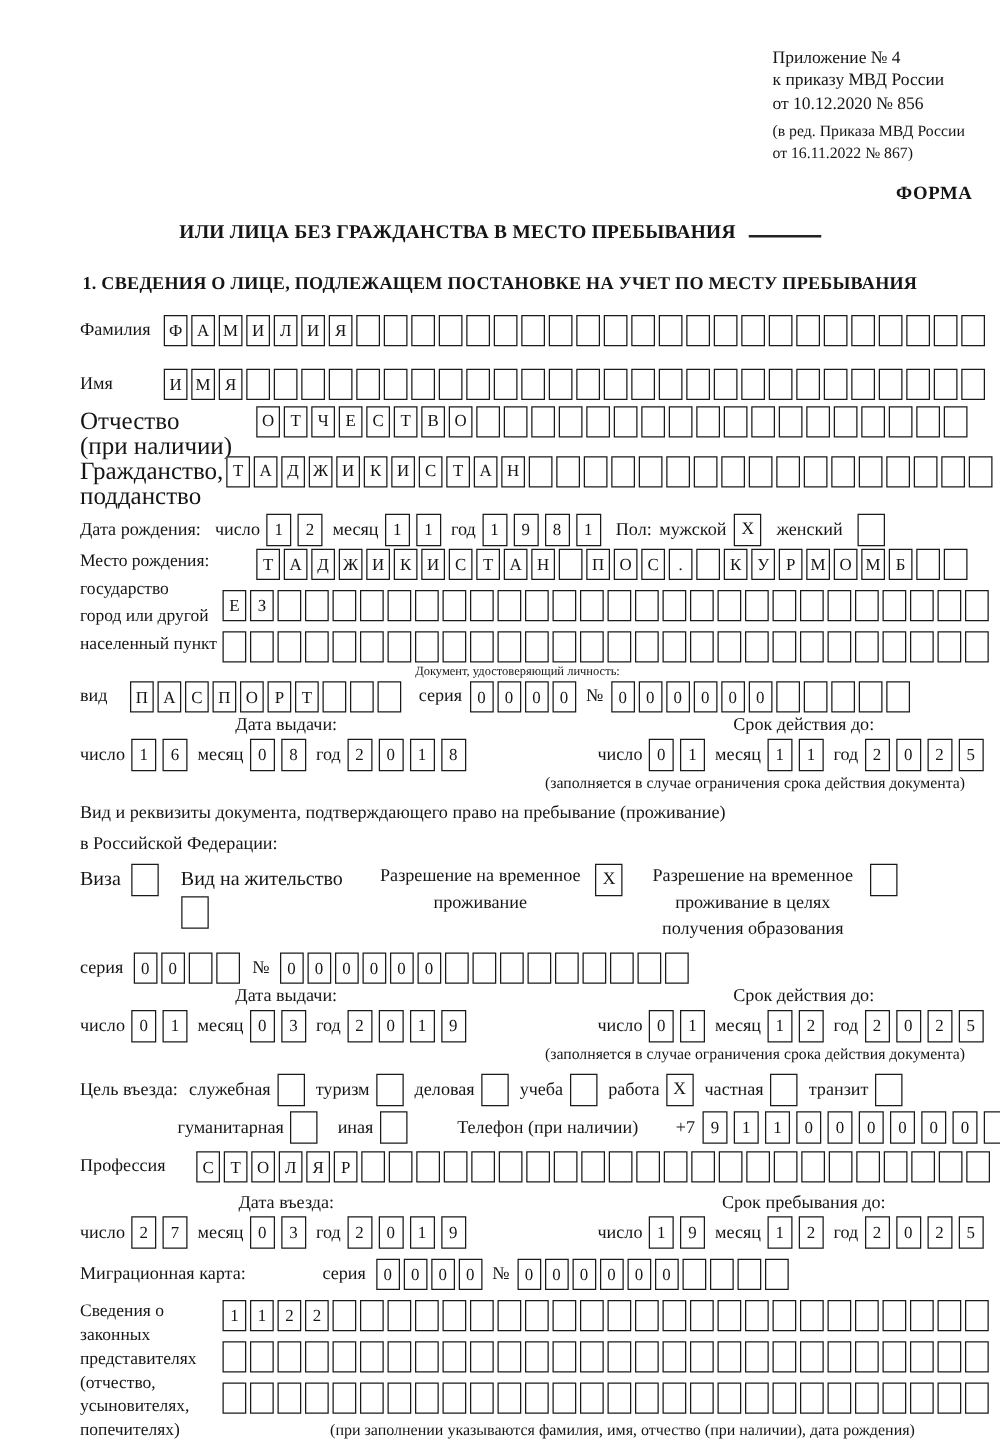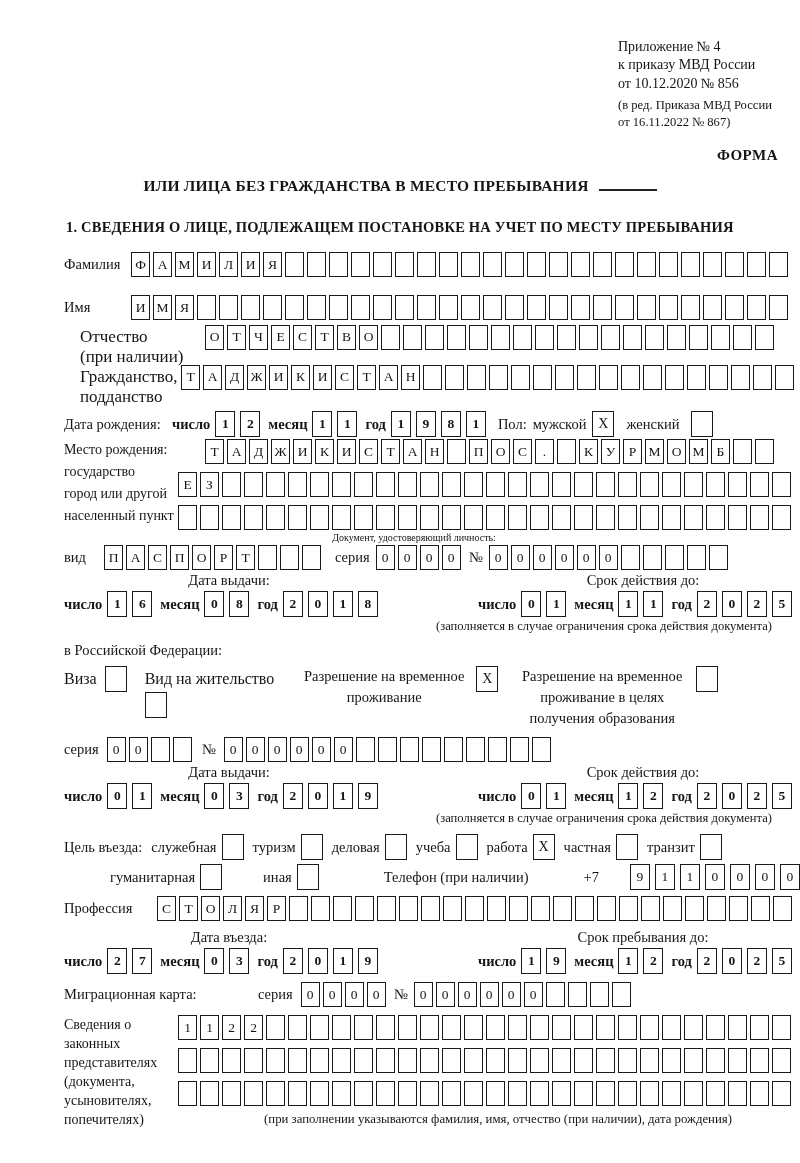--- a/index.html
+++ b/index.html
@@ -18,33 +18,33 @@
   .title { margin:134px 64px 0 0; text-align:center; font-weight:bold;
            font-size:15.5px; line-height:23px; letter-spacing:.2px; }
   .title-underline { display:inline-block; width:58px; border-bottom:2.5px solid #222;
                      margin-left:10px; height:14px; }
   .sec-h { margin-top:22px; margin-left:2px; font-weight:bold; font-size:14.5px;
            letter-spacing:.2px; white-space:nowrap; }
   
   .frow { display:flex; align-items:center; margin-top:18px; }
   .lbl { font-size:14.5px; flex-shrink:0; }
   .rel { position:relative; }
-  .lbl-abs { position:absolute; left:16px; top:3px; font-size:17px; line-height:20px; }
+  .lbl-abs { position:absolute; left:0; top:3px; font-size:20px; line-height:20px; }
   
   .cells { display:inline-flex; gap:3px; }
   .cell { width:19px; height:25px; box-sizing:border-box; border:1.5px solid #1a1a1a;
           display:inline-flex; align-items:center; justify-content:center;
           font-size:13.5px; background:#fff; flex-shrink:0; }
   .cells.spaced { gap:5px; }
   .cells.spaced .cell { width:20px; height:26px; }
   .cbox { width:22px; height:26px; box-sizing:border-box; border:1.5px solid #1a1a1a;
           display:inline-flex; align-items:center; justify-content:center;
           font-size:14px; background:#fff; flex-shrink:0; }
   
-  .dg { display:inline-flex; align-items:center;font-weight:bold; }
+  .dg { display:inline-flex; align-items:center; }
   .dg .dlbl { font-size:14.5px; margin-right:5px; }
   .dg .gap { width:8px; }
   .datecols { display:flex; margin-top:2px; }
   .datecol-l { width:380px; flex-shrink:0; }
   .datecol-r { padding-left:34px; }
   .dhdr { width:330px; text-align:center; font-size:14.5px; margin-bottom:2px; }
   .note { font-size:12.6px; text-align:right; padding-right:28px; margin-top:2px; }
   
   .intro { font-size:14.5px; line-height:25px; margin-top:4px; }
   .opts { display:flex; align-items:flex-start; margin-top:3px; }
@@ -445,20 +445,21 @@
             <span class="cell">0</span>
             <span class="cell">2</span>
             <span class="cell">5</span>
           </span>
       </span>
     </div>
   </div>
   <div class="note">(заполняется в случае ограничения срока действия документа)</div>
 
   <div class="intro">
+    <div>Вид и реквизиты документа, подтверждающего право на пребывание (проживание)</div>
     <div>в Российской Федерации:</div>
   </div>
 
   <div class="opts">
     <span class="opt">
       <span class="ol">Виза</span>
       <span class="cbox"></span>
     </span>
     <span class="opt" style="margin-left:18px;flex-direction:column;">
       <span class="ol">Вид на жительство</span>
@@ -579,21 +580,21 @@
     <span class="pitem">
       <span class="pl">частная</span>
       <span class="cbox"></span>
     </span>
     <span class="pitem">
       <span class="pl">транзит</span>
       <span class="cbox"></span>
     </span>
   </div>
 
-  <div class="purposes" style="margin-top:4px; margin-left:46px;gap:25px;">
+  <div class="purposes" style="margin-top:4px; margin-left:78px;">
     <span class="pitem" style="margin-left:0;">
       <span class="pl">гуманитарная</span>
       <span class="cbox"></span>
     </span>
     <span class="pitem" style="margin-left:16px;">
       <span class="pl">иная</span>
       <span class="cbox"></span>
     </span>
     <span class="lbl" style="margin-left:40px;">Телефон (при наличии)</span>
     <span class="lbl" style="margin-left:30px; margin-right:6px;">+7</span>
@@ -719,21 +720,21 @@
         <span class="cell"></span>
         <span class="cell"></span>
       </span>
   </div>
 
   <div class="blk" style="margin-top:8px;">
     <div class="blk-labels" style="width:114px; line-height:19px;">
       <div>Сведения о</div>
       <div>законных</div>
       <div>представителях</div>
-      <div>(документа,</div>
+      <div>(отчество,</div>
       <div>усыновителях,</div>
       <div>попечителях)</div>
     </div>
     <div>
       <div class="blk-rows">
         <span class="cells">
             <span class="cell">1</span>
             <span class="cell">1</span>
             <span class="cell">2</span>
             <span class="cell">2</span>

